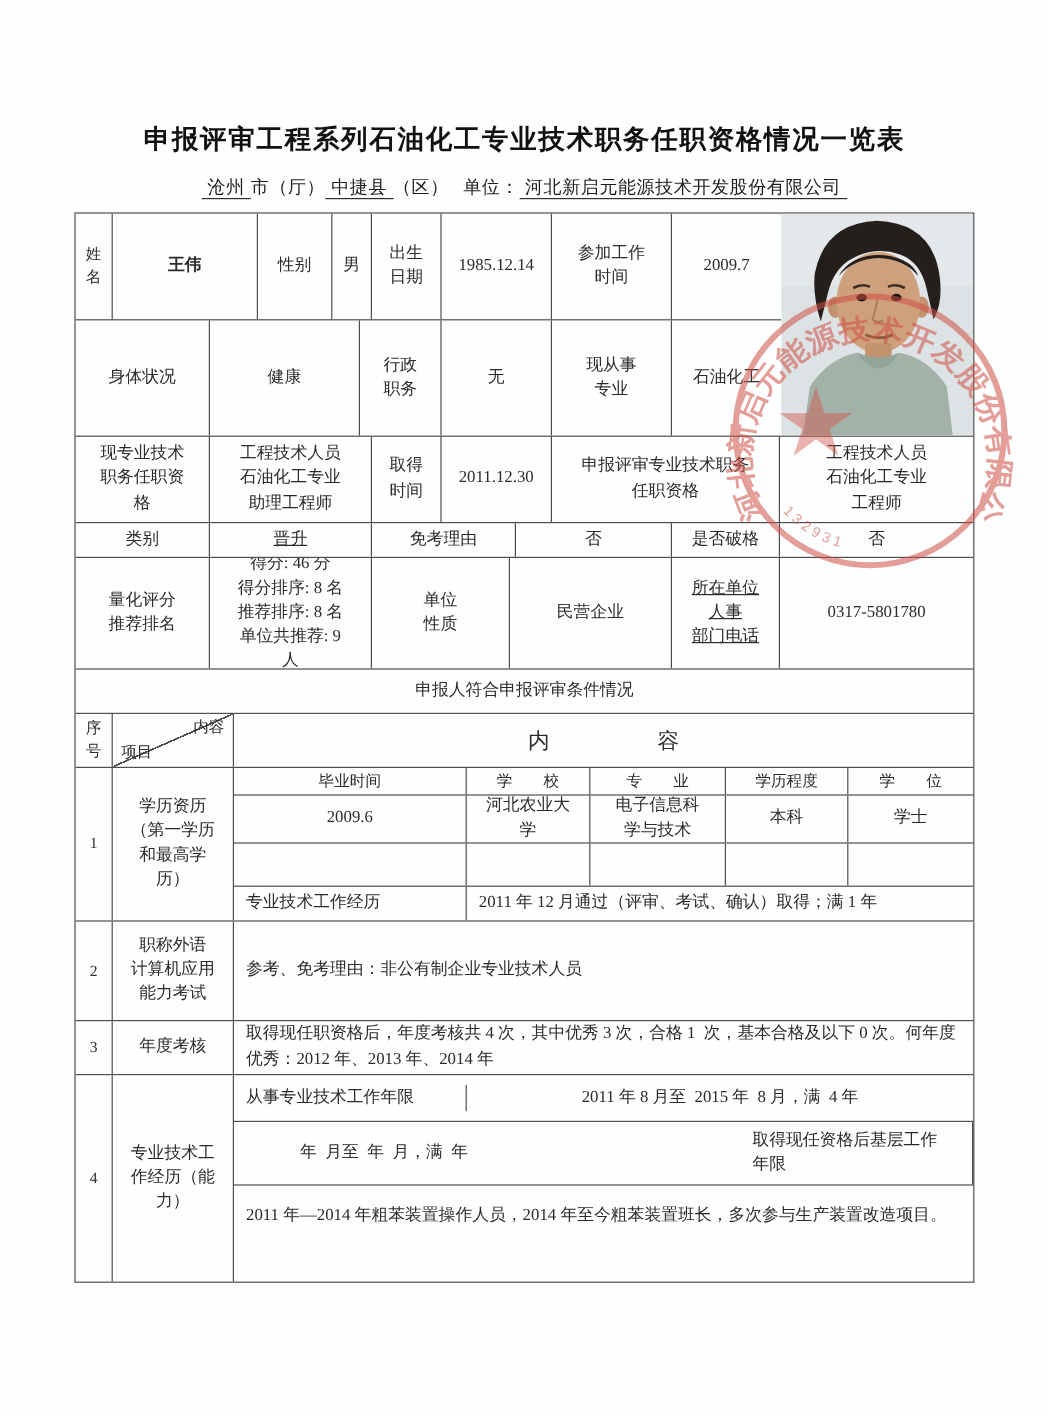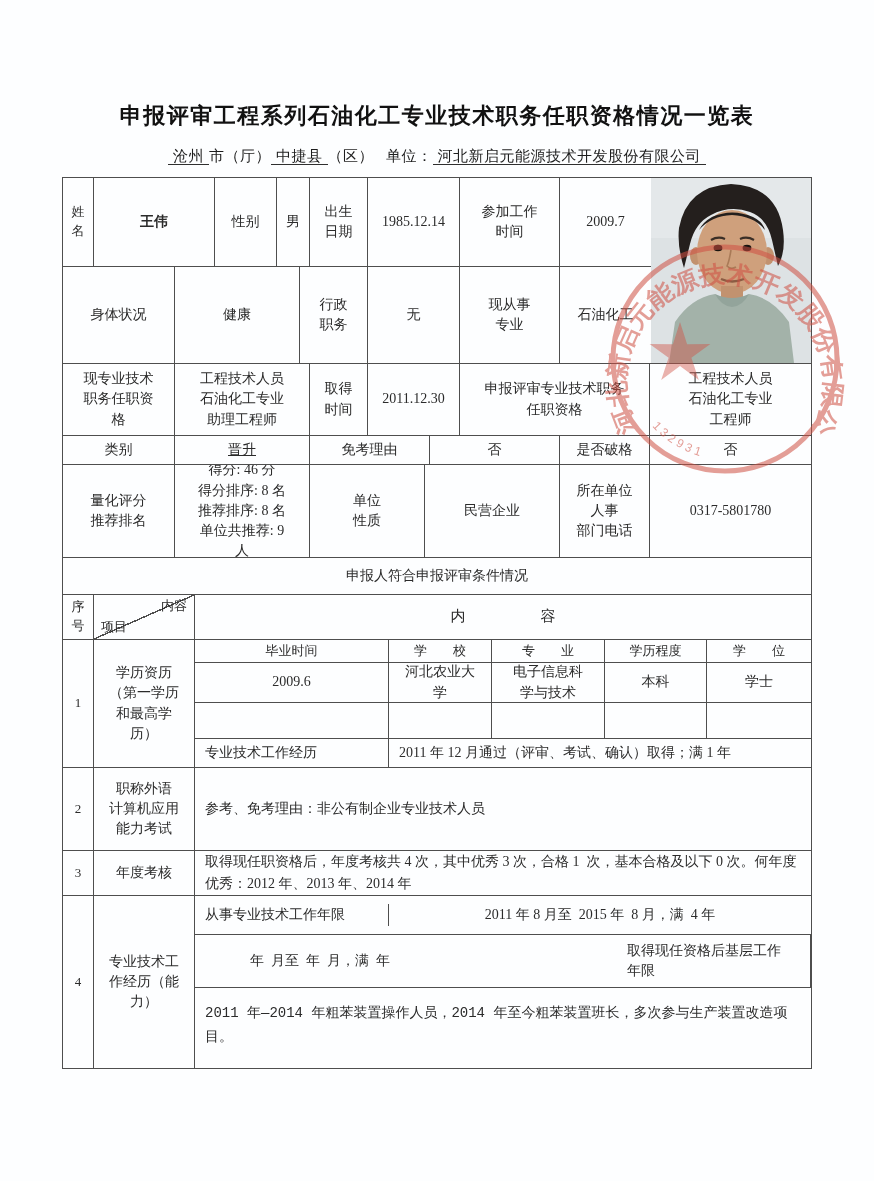--- a/index.html
+++ b/index.html
@@ -134,38 +134,38 @@
       <div class="cell" style="flex:0 0 112px;">量化评分
 推荐排名</div>
       <div class="cell" style="flex:0 0 135px;">得分: 46 分
 得分排序: 8 名
 推荐排序: 8 名
 单位共推荐: 9
 人</div>
       <div class="cell" style="flex:0 0 115px;">单位
 性质</div>
       <div class="cell" style="flex:0 0 135px;">民营企业</div>
-      <div class="cell" style="flex:0 0 90px;">所在单位
+      <div class="cell" style="flex:0 0 90px;text-decoration:underline;">所在单位
 人事
 部门电话</div>
       <div class="cell lastc" style="flex:1;">0317-5801780</div>
     </div>
 
     <div class="row" style="height:37px;">
       <div class="cell lastc" style="flex:1;">申报人符合申报评审条件情况</div>
     </div>
 
     <div class="row" style="height:45px;">
       <div class="cell small" style="flex:0 0 31px;">序
 号</div>
       <div class="cell diag small" style="flex:0 0 101px;">
         <span class="dt">内容</span>
         <span class="db">项目</span>
       </div>
-      <div class="cell lastc" style="flex:1;font-size:15px;">内　　　　　容</div>
+      <div class="cell lastc" style="flex:1;font-size:18px;">内　　　　　容</div>
     </div>
 
     <div class="row">
       <div class="cell small" style="flex:0 0 31px;">1</div>
       <div class="cell" style="flex:0 0 101px;">学历资历
 （第一学历
 和最高学
 历）</div>
       <div class="col" style="flex:1;">
         <div class="row" style="height:23px;">
@@ -221,21 +221,21 @@
         <div class="row" style="height:39px;align-items:center;">
           <div class="cell left" style="flex:0 0 194px;padding-left:10px;">从事专业技术工作年限</div>
           <div class="cell lastc" style="flex:1;">2011 年 8 月至  2015 年  8 月，满  4 年</div>
         </div>
         <div class="row" style="height:53px;">
           <div class="cell left lastc" style="flex:1;padding-left:55px;">年  月至  年  月，满  年</div>
           <div class="cell left" style="flex:0 0 194px;padding-left:10px;">取得现任资格后基层工作
 年限</div>
         </div>
         <div class="row" style="height:80px;border-bottom:none;">
-          <div class="cell left lastc" style="flex:1;padding-left:10px;align-items:flex-start;padding-top:14px;line-height:1.7;font-family:Liberation Mono, monospace;">2011 年—2014 年粗苯装置操作人员，2014 年至今粗苯装置班长，多次参与生产装置改造项目。</div>
+          <div class="cell left lastc" style="flex:1;padding-left:10px;align-items:flex-start;padding-top:14px;line-height:1.7;">2011 年—2014 年粗苯装置操作人员，2014 年至今粗苯装置班长，多次参与生产装置改造项目。</div>
         </div>
       </div>
     </div>
 
   </div>
 
   <svg class="stamp" viewBox="0 0 300 235">
     <defs>
       <path id="ringpath" d="M 62,188 A 100,100 0 1 1 238,188"></path>
       <path id="serialpath" d="M 72,178 A 102,102 0 0 0 150,218"></path>

